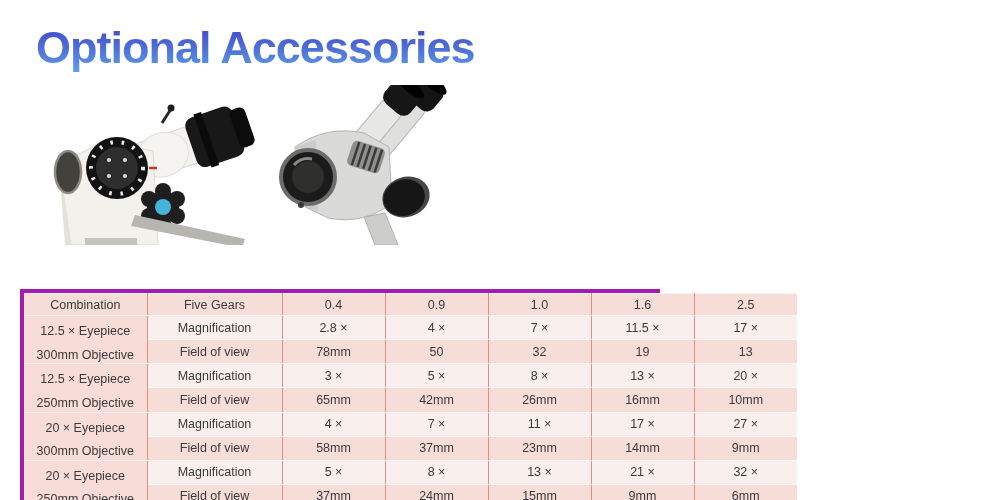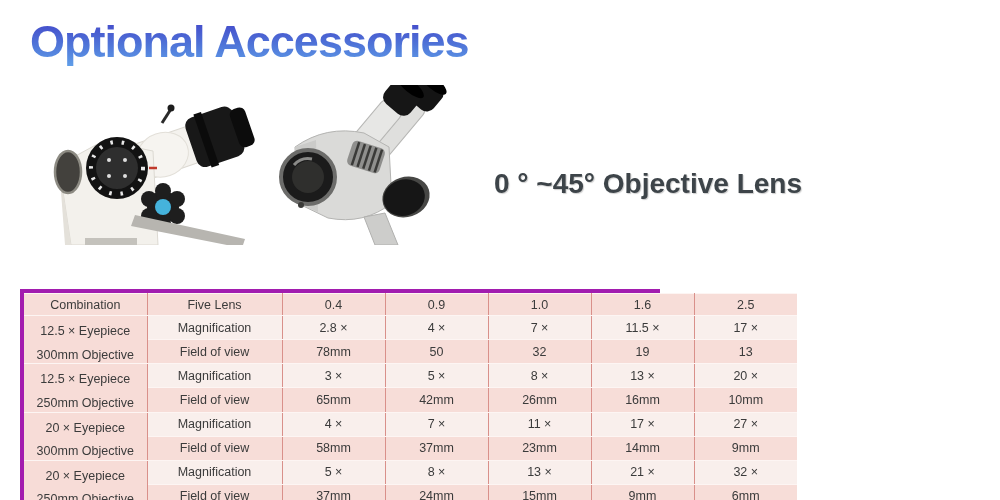--- a/index.html
+++ b/index.html
@@ -2,21 +2,21 @@
 <html><head>
 <meta charset="utf-8">
 <style>
   html,body{margin:0;padding:0;background:#ffffff;}
   .slide{
     position:relative;width:1000px;height:500px;background:#ffffff;
     font-family:"Liberation Sans","DejaVu Sans",sans-serif;overflow:hidden;
   }
   
   .title{
-    position:absolute;left:24px;top:10px;margin:6px;
+    position:absolute;left:24px;top:10px;margin:12px;
     font-size:45px;font-weight:bold;letter-spacing:-1px;
     background:linear-gradient(180deg,#4347c9 8%,#4f74d8 55%,#5f9de8 95%);
     -webkit-background-clip:text;background-clip:text;
     -webkit-text-fill-color:transparent;color:transparent;
   }
   
   .subtitle{
     position:absolute;left:494px;top:168px;margin:0;
     font-size:28px;font-weight:600;color:#3d4449;
     text-shadow:1px 1px 1px rgba(110,110,110,0.35);
@@ -139,37 +139,36 @@
 
     <g transform="rotate(-18 138 112)">
       <ellipse cx="138" cy="112" rx="24" ry="20" fill="#474745"></ellipse>
       <ellipse cx="136" cy="112" rx="21" ry="18" fill="#161616"></ellipse>
     </g>
 
     <path d="M96,132 L117,128 L130,160 L107,160 Z" fill="#cdcdcb" stroke="#b0b0ae"></path>
     <circle cx="33" cy="120" r="3" fill="#3a3a38"></circle>
   </svg>
 
-  <p class="subtitle">0 ° ~45° Objective Lens</p>
 
   <div class="table-wrap">
     <table class="spec">
       <colgroup>
         <col class="c1">
           <col class="c2">
           <col class="cv">
           <col class="cv">
           <col class="cv">
           <col class="cv">
           <col class="cv">
       </colgroup>
       <thead>
         <tr>
           <th class="combo">Combination</th>
-          <th>Five Lens</th>
+          <th>Five Gears</th>
           <th>0.4</th>
           <th>0.9</th>
           <th>1.0</th>
           <th>1.6</th>
           <th>2.5</th>
         </tr>
       </thead>
       <tbody>
 
         <tr>

